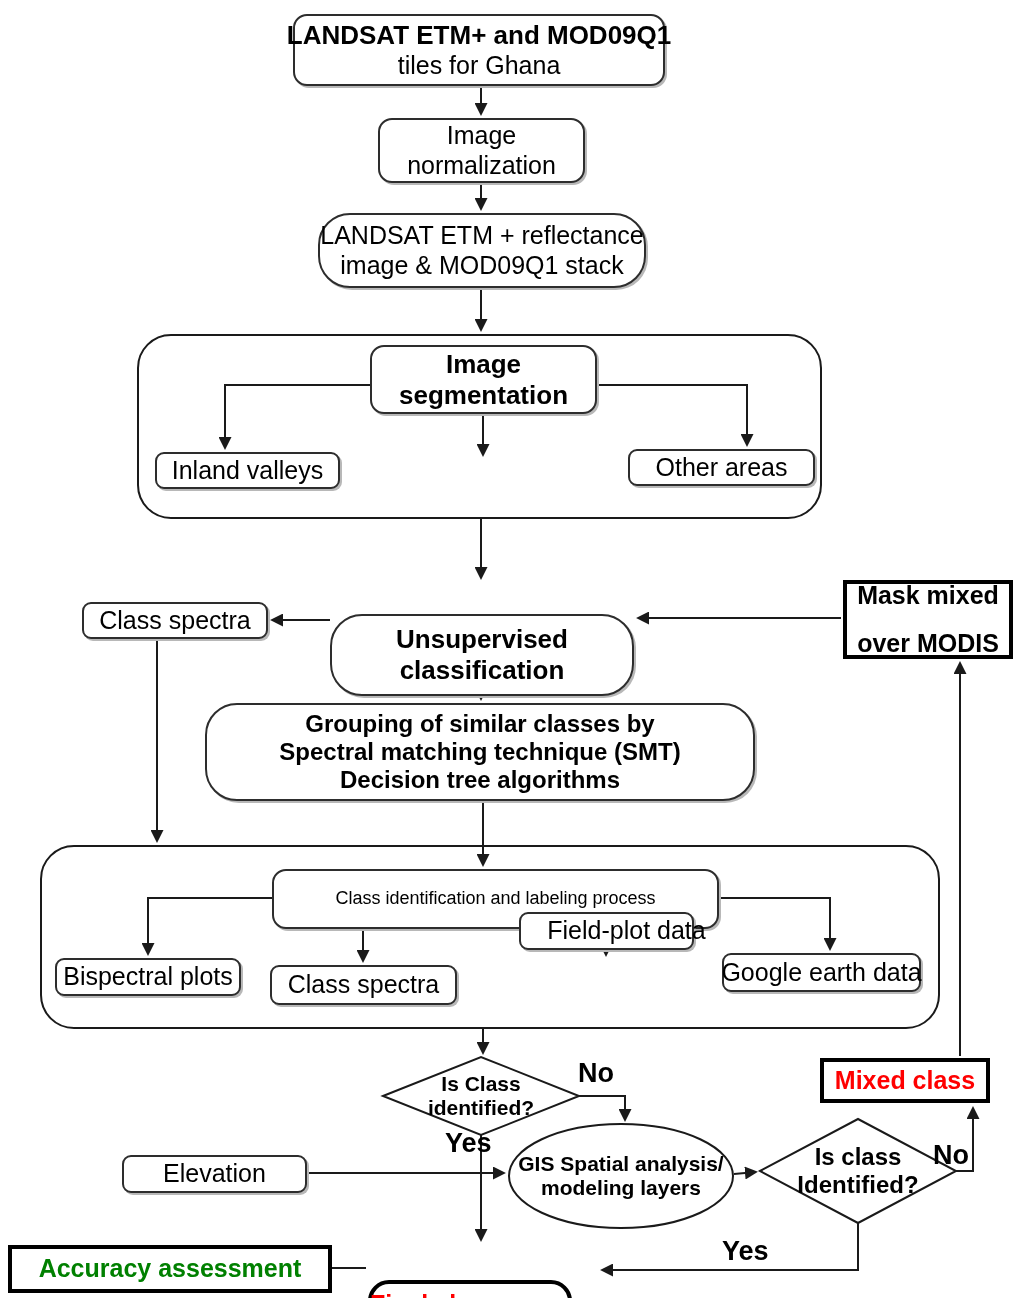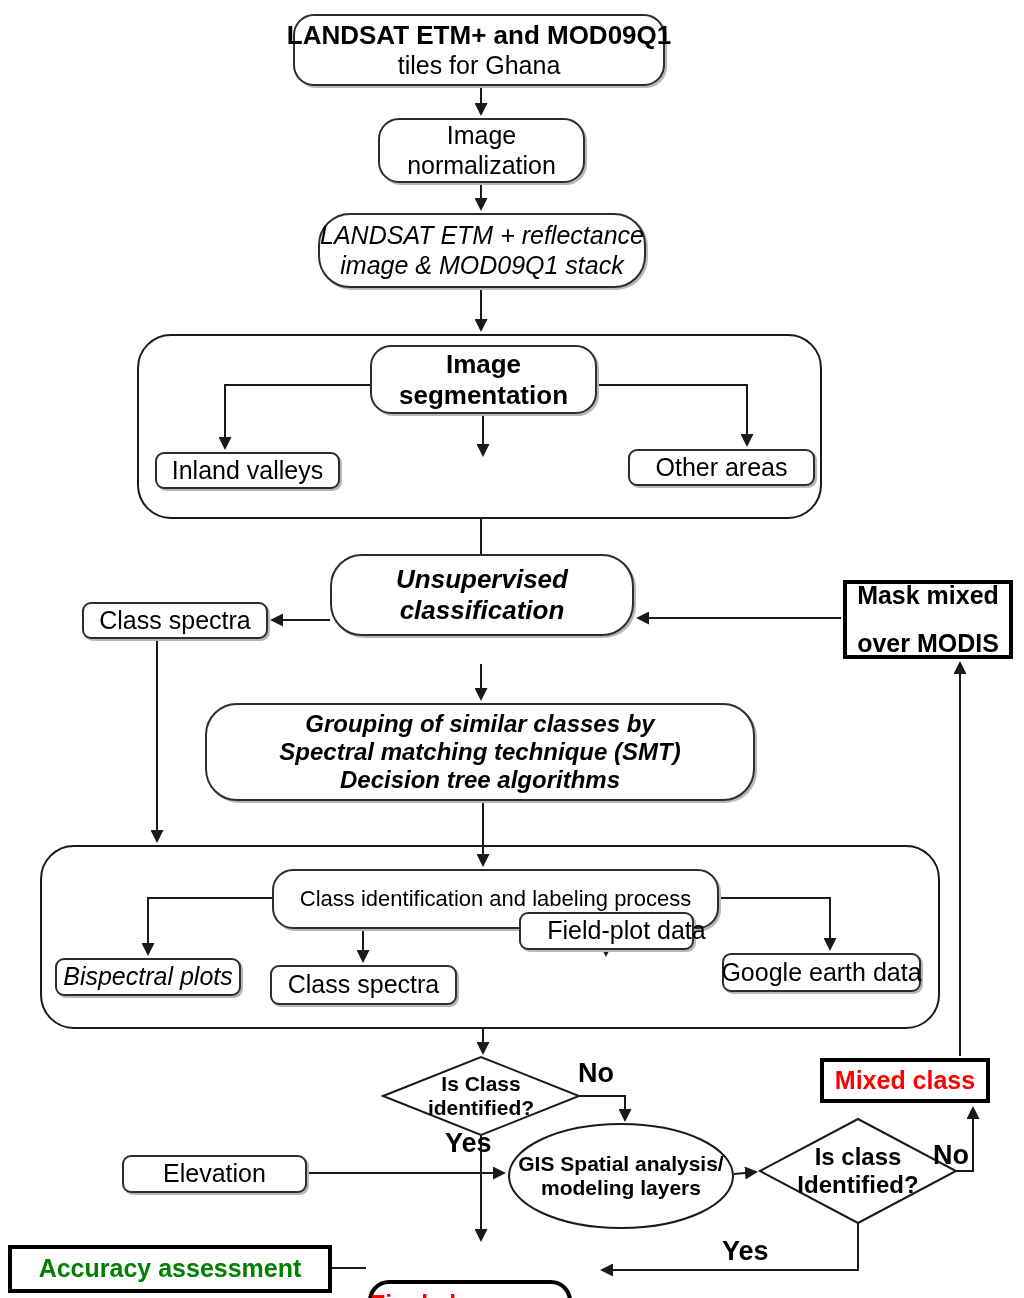--- a/index.html
+++ b/index.html
@@ -9,27 +9,27 @@
     overflow:hidden;
   }
   #wires{position:absolute;left:0;top:0;width:1024px;height:1298px;z-index:0;}
   .node{
     position:absolute;background:#fff;border:2px solid #2d2d2d;
     display:flex;flex-direction:column;justify-content:center;align-items:center;
     text-align:center;box-sizing:border-box;z-index:1;line-height:1.18;
   }
   .shadow{box-shadow:2px 2px 0 #b8b8b8;}
   .r-sm{border-radius:9px;}
-  .r-md{border-radius:21px;}
-  .r-lg{border-radius:32px;font-style:italic;}
+  .r-md{border-radius:14px;}
+  .r-lg{border-radius:32px;}
   .container{border-radius:34px;border:2px solid #1a1a1a;background:transparent;z-index:0;}
   .thick{border:4px solid #000;border-radius:0;}
   .bold{font-weight:bold;}
   .fs21{font-size:21px;}
-  .fs23{font-size:22px;}
+  .fs23{font-size:18px;}
   .fs24{font-size:24px;}
   .fs25{font-size:25px;}
   .fs26{font-size:26px;}
   .nowrap{white-space:nowrap;}
   .red-text{color:#ff0000;}
   .green-text{color:#008000;}
   .shape-label{
     position:absolute;z-index:2;display:flex;flex-direction:column;
     justify-content:center;align-items:center;text-align:center;line-height:1.15;
     background:transparent;border:none;pointer-events:none;
@@ -108,41 +108,41 @@
     <div class="fs25 nowrap">Inland valleys</div>
   </div>
   <div class="node r-sm shadow" style="left:628px;top:449px;width:187px;height:37px;">
     <div class="fs25 nowrap">Other areas</div>
   </div>
 
   <div class="node r-sm shadow" style="left:82px;top:602px;width:186px;height:37px;">
     <div class="fs25 nowrap">Class spectra</div>
   </div>
 
-  <div class="node r-lg shadow" style="left:330px;top:554px;width:304px;height:82px;">
+  <div class="node r-lg shadow" style="left:330px;top:614px;width:304px;height:82px;">
     <div class="bold fs26 nowrap">Unsupervised</div>
     <div class="bold fs26 nowrap">classification</div>
   </div>
 
   <div class="node thick" style="left:843px;top:580px;width:170px;height:79px;gap:19px;">
     <div class="bold fs25 nowrap">Mask mixed</div>
     <div class="bold fs25 nowrap">over MODIS</div>
   </div>
 
   <div class="node r-lg shadow" style="left:205px;top:703px;width:550px;height:98px;">
     <div class="bold fs24 nowrap">Grouping of similar classes by</div>
     <div class="bold fs24 nowrap">Spectral matching technique (SMT)</div>
     <div class="bold fs24 nowrap">Decision tree algorithms</div>
   </div>
 
   <div class="node r-md shadow" style="left:272px;top:869px;width:447px;height:60px;">
     <div class="fs23 nowrap">Class identification and labeling process</div>
   </div>
 
-  <div class="node r-sm shadow" style="left:55px;top:958px;width:186px;height:38px;font-style:italic;">
+  <div class="node r-sm shadow" style="left:55px;top:958px;width:186px;height:38px;">
     <div class="fs25 nowrap">Bispectral plots</div>
   </div>
   <div class="node r-sm shadow" style="left:270px;top:965px;width:187px;height:40px;">
     <div class="fs25 nowrap">Class spectra</div>
   </div>
   <div class="node r-sm shadow" style="left:519px;top:912px;width:175px;height:38px;padding-left:40px;">
     <div class="fs25 nowrap">Field-plot data</div>
   </div>
   <div class="node r-sm shadow" style="left:722px;top:953px;width:199px;height:39px;">
     <div class="fs25 nowrap">Google earth data</div>

